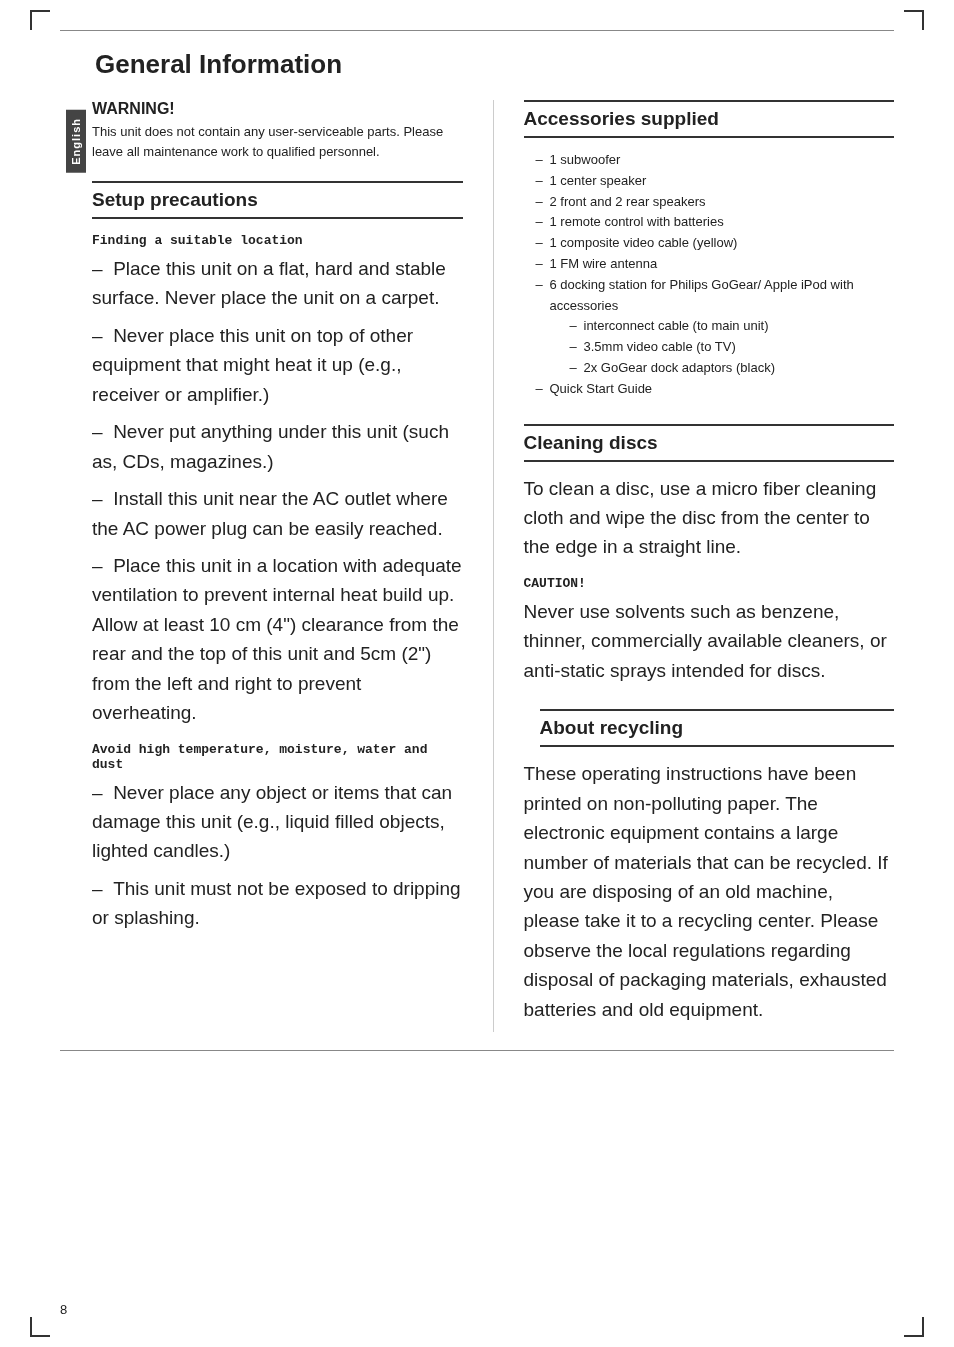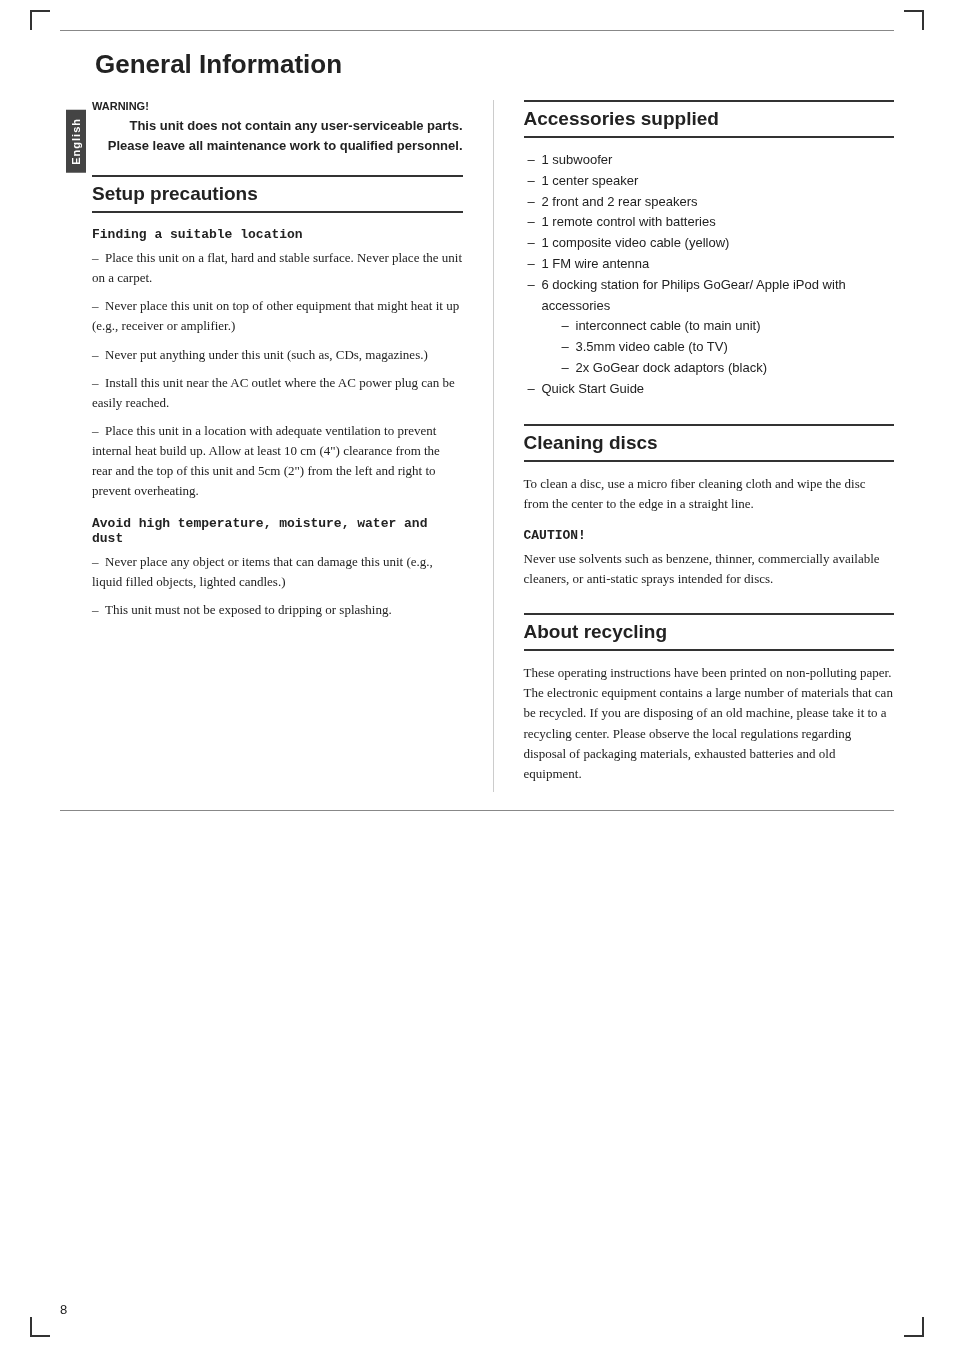--- a/index.html
+++ b/index.html
@@ -80,28 +80,27 @@
     .right-col {
       flex: 1;
       padding-left: 30px;
     }
 
     .warning-block {
       margin-bottom: 20px;
     }
     .warning-title {
       font-weight: bold;
-      font-size: 11px;
+      font-size: 16px;
       margin-bottom: 4px;
     }
     .warning-body {
-      font-weight: bold;
+      font-weight: normal;
       font-size: 13px;
       line-height: 1.5;
-      text-align: right;
     }
 
     .section-header {
       border-top: 2px solid #333;
       border-bottom: 2px solid #333;
       padding: 6px 0;
       margin-bottom: 12px;
     }
     .section-header h2 {
       font-size: 19px;
@@ -110,31 +109,30 @@
 
     .subsection-title {
       font-weight: bold;
       font-size: 13px;
       margin-bottom: 6px;
       margin-top: 14px;
       font-family: Liberation Mono, monospace;
     }
 
     .body-text {
-      font-size: 13px;
+      font-size: 19px;
       line-height: 1.55;
       margin-bottom: 8px;
-      font-family: Liberation Serif, serif;
     }
 
     
     .accessories-list {
       list-style: none;
       padding: 0;
-      margin: 4px;
+      margin: 12px;
     }
     .accessories-list li {
       font-size: 13px;
       line-height: 1.6;
       padding-left: 14px;
       position: relative;
     }
     .accessories-list li::before {
       content: '–';
       position: absolute;
@@ -228,21 +226,21 @@
 
     <div class="section-header" style="margin-top: 24px;">
       <h2>Cleaning discs</h2>
     </div>
 
     <div class="body-text">To clean a disc, use a micro fiber cleaning cloth and wipe the disc from the center to the edge in a straight line.</div>
 
     <div class="subsection-title">CAUTION!</div>
     <div class="body-text">Never use solvents such as benzene, thinner, commercially available cleaners, or anti-static sprays intended for discs.</div>
 
-    <div class="section-header" style="margin-top: 24px;">
+    <div class="section-header" style="margin-top: 24px; margin-left: 16px;">
       <h2>About recycling</h2>
     </div>
 
     <div class="body-text">These operating instructions have been printed on non-polluting paper. The electronic equipment contains a large number of materials that can be recycled. If you are disposing of an old machine, please take it to a recycling center. Please observe the local regulations regarding disposal of packaging materials, exhausted batteries and old equipment.</div>
 
   </div>
 </div>
 
 <div class="bottom-rule"></div>
 

